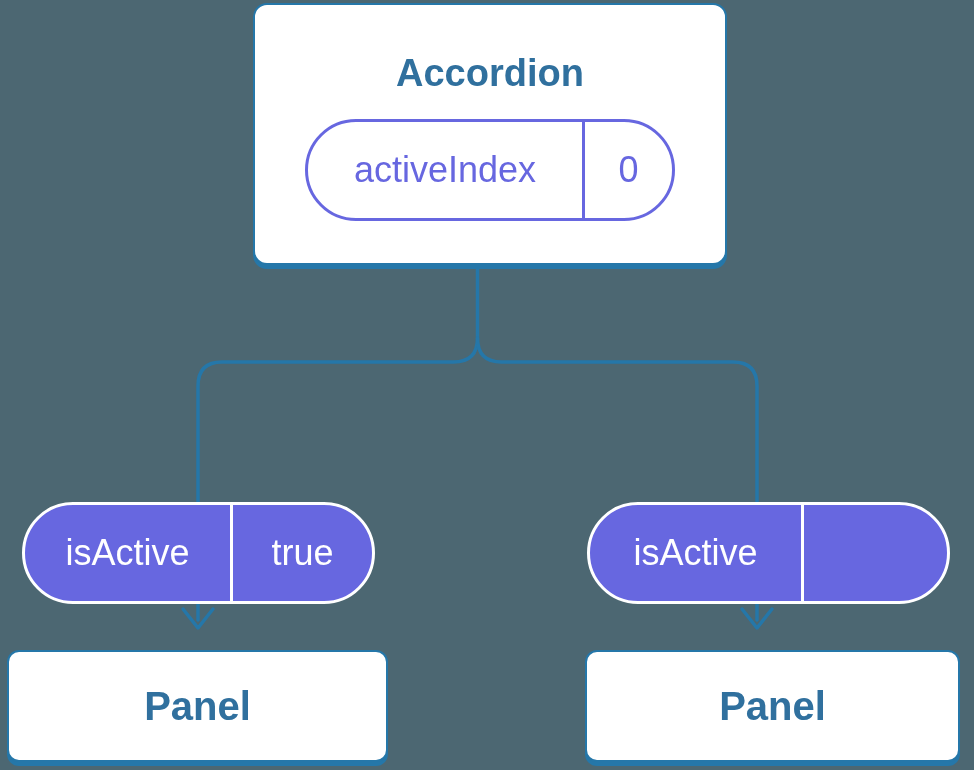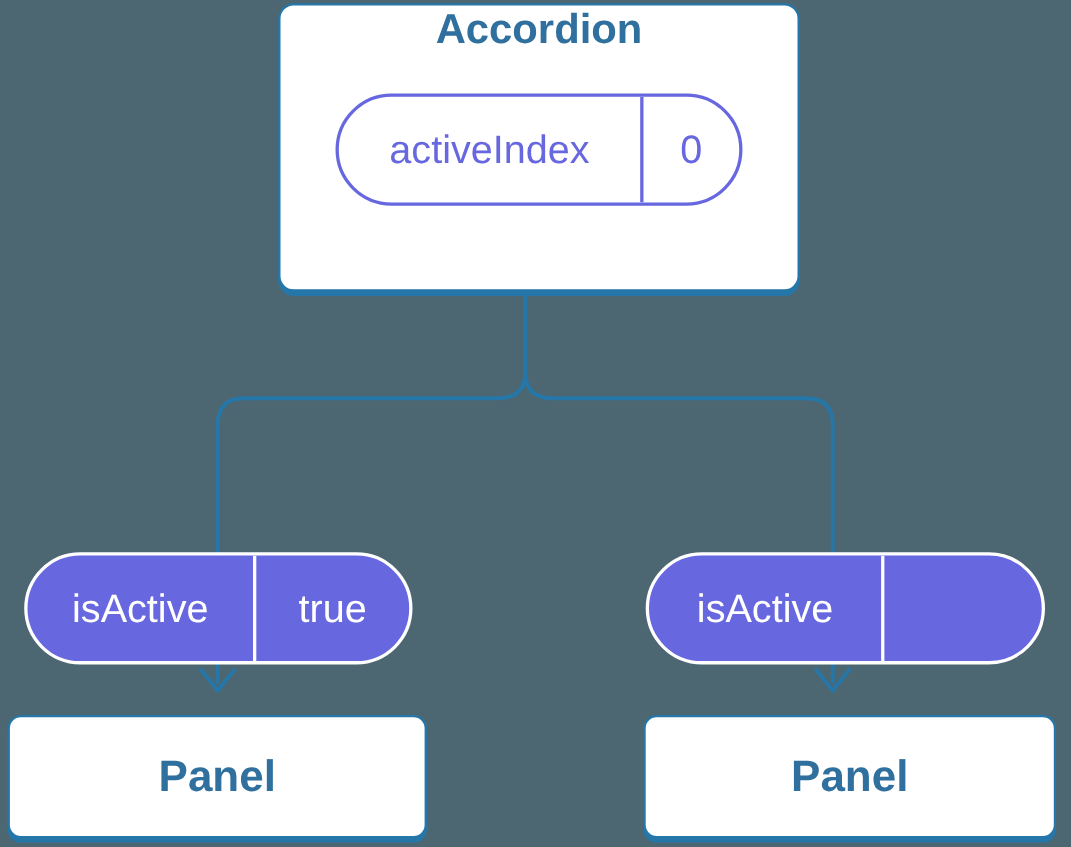--- a/index.html
+++ b/index.html
@@ -37,20 +37,21 @@
   }
   .accordion-box {
     left: 253px;
     top: 3px;
     width: 474px;
     height: 262px;
     border-radius: 14px;
     display: flex;
     flex-direction: column;
     align-items: center;
+    padding-top: 46px;
     gap: 24px;
   }
   .box-title {
     font-size: 38px;
     font-weight: 600;
     line-height: 44px;
     color: var(--heading-text, #30709E);
     white-space: nowrap;
   }
   .pill {
@@ -61,21 +62,20 @@
     align-items: stretch;
     overflow: hidden;
     font-size: 36px;
     white-space: nowrap;
   }
   .pill-outline {
     width: 370px;
     border: 3px solid var(--pill-outline, #6767E0);
     background: var(--box-fill, #FFFFFF);
     color: var(--pill-outline, #6767E0);
-    margin-top: 12px;
   }
   .pill-outline .pill-divider {
     background: var(--pill-outline, #6767E0);
   }
   .pill-solid {
     position: absolute;
     top: 465px;
     border: 3px solid var(--pill-text, #FFFFFF);
     background: var(--pill-fill, #6767E0);
     color: var(--pill-text, #FFFFFF);

